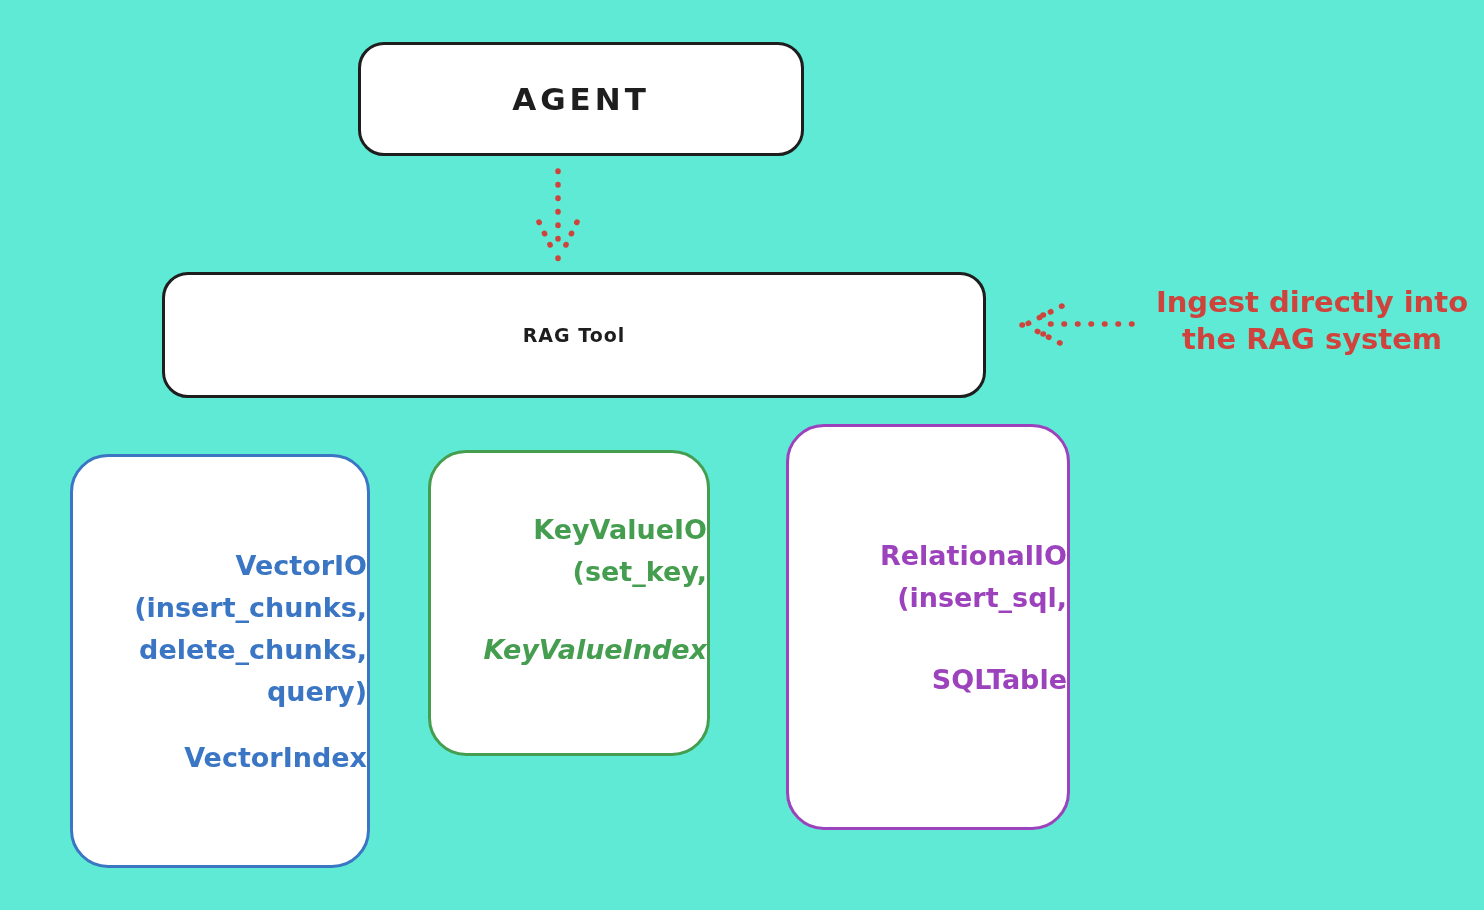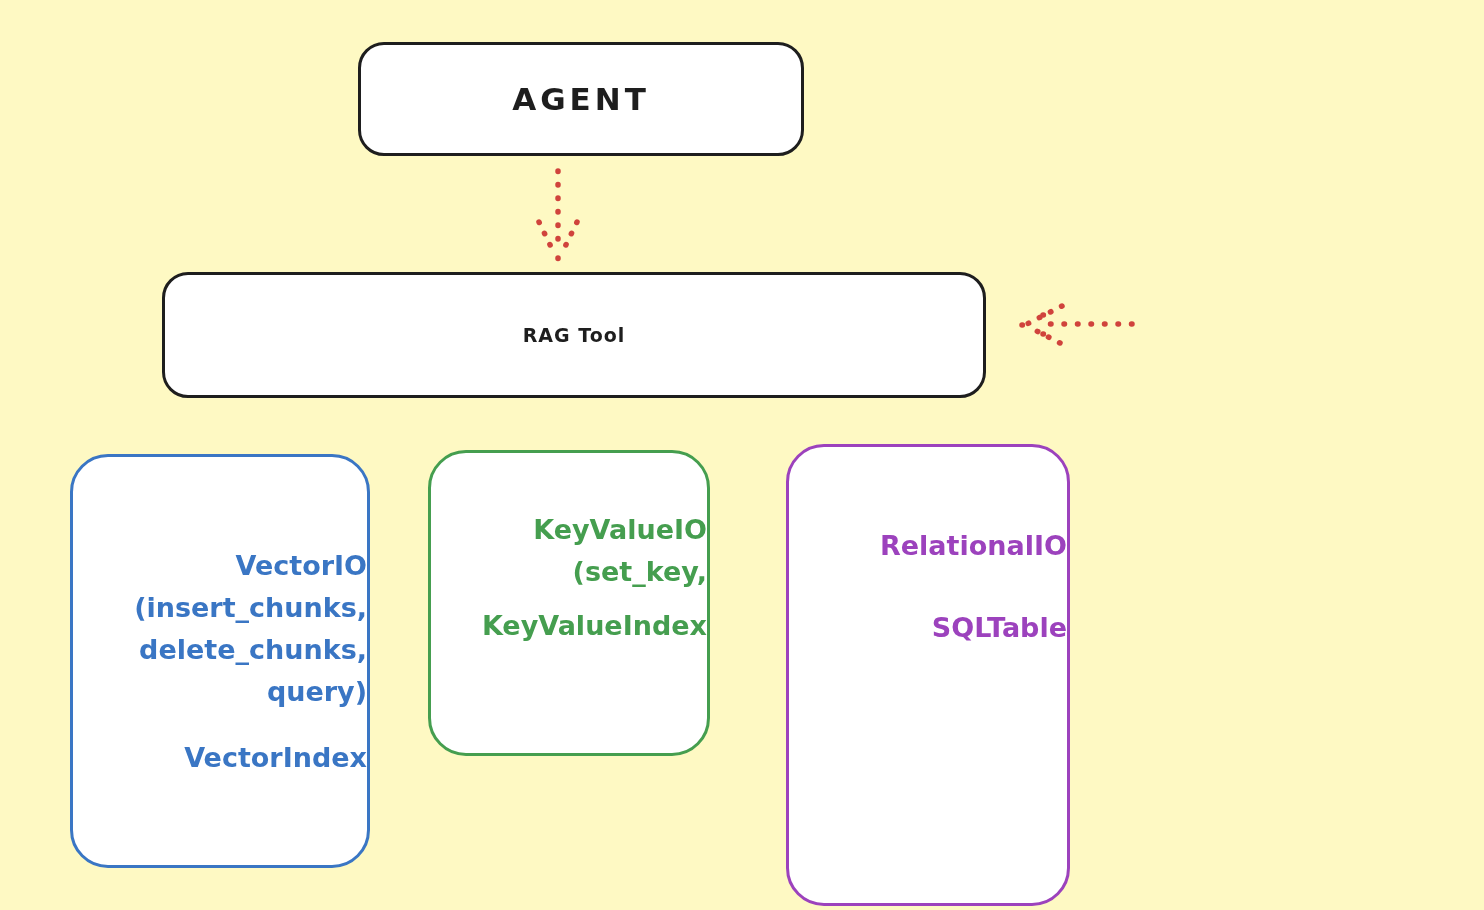--- a/index.html
+++ b/index.html
@@ -5,21 +5,21 @@
   html, body {
     margin: 0;
     padding: 0;
     background: #ffffff;
     font-family: "DejaVu Sans", "Liberation Sans", sans-serif;
   }
   .canvas {
     position: relative;
     width: 1484px;
     height: 910px;
-    background: #fef9c3;
+    background: #5eead4;
     overflow: hidden;
   }
   .node {
     position: absolute;
     box-sizing: border-box;
     background: #ffffff;
     display: flex;
     align-items: center;
     justify-content: center;
   }
@@ -52,24 +52,24 @@
   .store .footer { display: block; }
   .store-blue {
     left: 70px; top: 454px; width: 300px; height: 414px;
     border-color: #3a76c4; color: #3a76c4; padding-top: 88px;
   }
   .store-blue .footer { margin-top: 24px; }
   .store-green {
     left: 428px; top: 450px; width: 282px; height: 306px;
     border-color: #459e4f; color: #459e4f; padding-top: 56px;
   }
-  .store-green .footer { margin-top: 12px; }
+  .store-green .footer { margin-top: 36px; font-style: italic; }
   .store-purple {
-    left: 786px; top: 444px; width: 284px; height: 462px;
-    border-color: #9c42bd; color: #9c42bd; padding-top: 78px;
+    left: 786px; top: 424px; width: 284px; height: 406px;
+    border-color: #9c42bd; color: #9c42bd; padding-top: 108px;
   }
   .store-purple .footer { margin-top: 40px; }
 
   .line { display: block; white-space: nowrap; }
 
   
   .annotation {
     position: absolute;
     left: 1140px; top: 284px; width: 344px;
     text-align: center;
@@ -111,33 +111,38 @@
     <g stroke="#d0433c" stroke-width="5.5" stroke-linecap="round" fill="none">
       <path d="M 1132 324 L 1046 324" stroke-dasharray="0.5 13"></path>
       <path d="M 1062 306 L 1027 324" stroke-dasharray="0.5 12"></path>
       <path d="M 1060 343 L 1027 326" stroke-dasharray="0.5 12"></path>
       <path d="M 1022 325 L 1022.4 325"></path>
       <path d="M 1043 315 L 1043.4 315"></path>
       <path d="M 1043 334 L 1043.4 334"></path>
     </g>
   </svg>
 
+  <div class="annotation">
+    <span class="line">Ingest directly into</span>
+    <span class="line">the RAG system</span>
+  </div>
 
   <div class="store store-blue">
     <span class="line">VectorIO</span>
     <span class="line">(insert_chunks,</span>
     <span class="line">delete_chunks,</span>
     <span class="line">query)</span>
     <span class="line footer">VectorIndex</span>
   </div>
 
   <div class="store store-green">
     <span class="line">KeyValueIO</span>
     <span class="line">(set_key,</span>
     <span class="line footer">KeyValueIndex</span>
   </div>
 
   <div class="store store-purple">
     <span class="line">RelationalIO</span>
+    <span class="line">(insert_sql,</span>
     <span class="line footer">SQLTable</span>
   </div>
 
 </div>
 
 </body></html>

